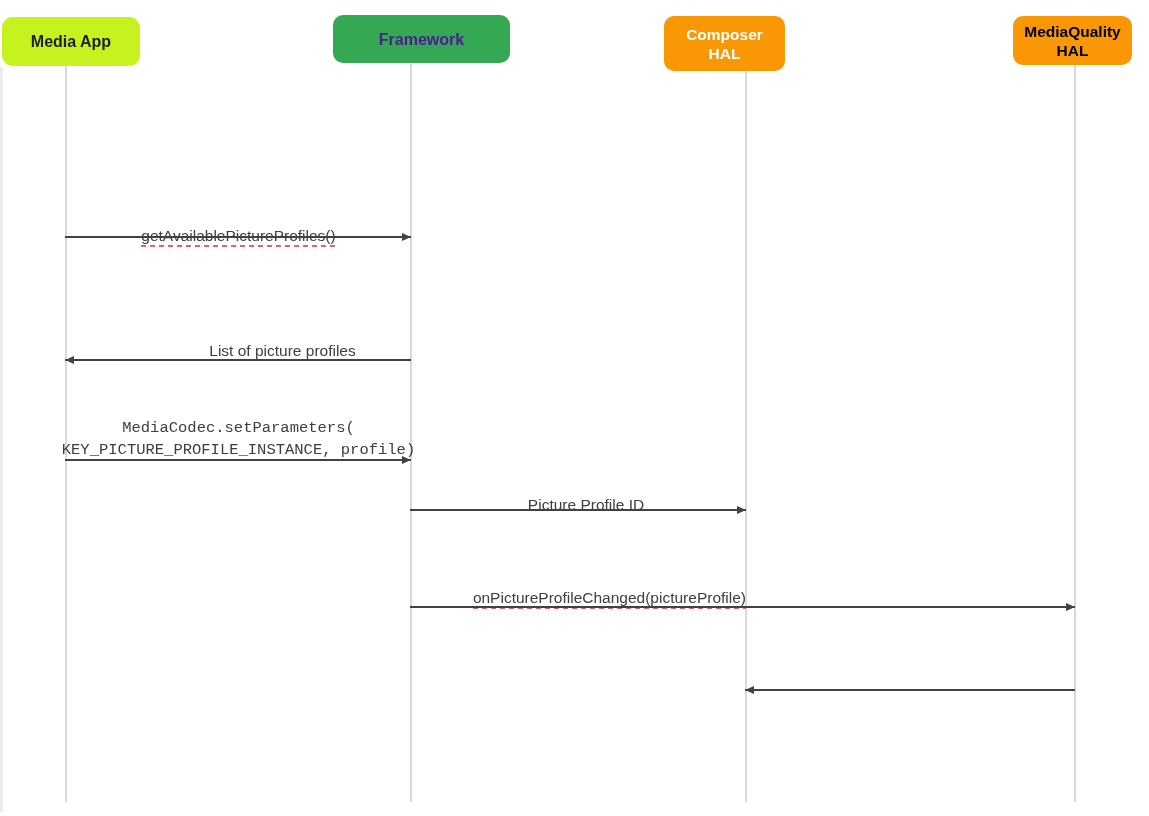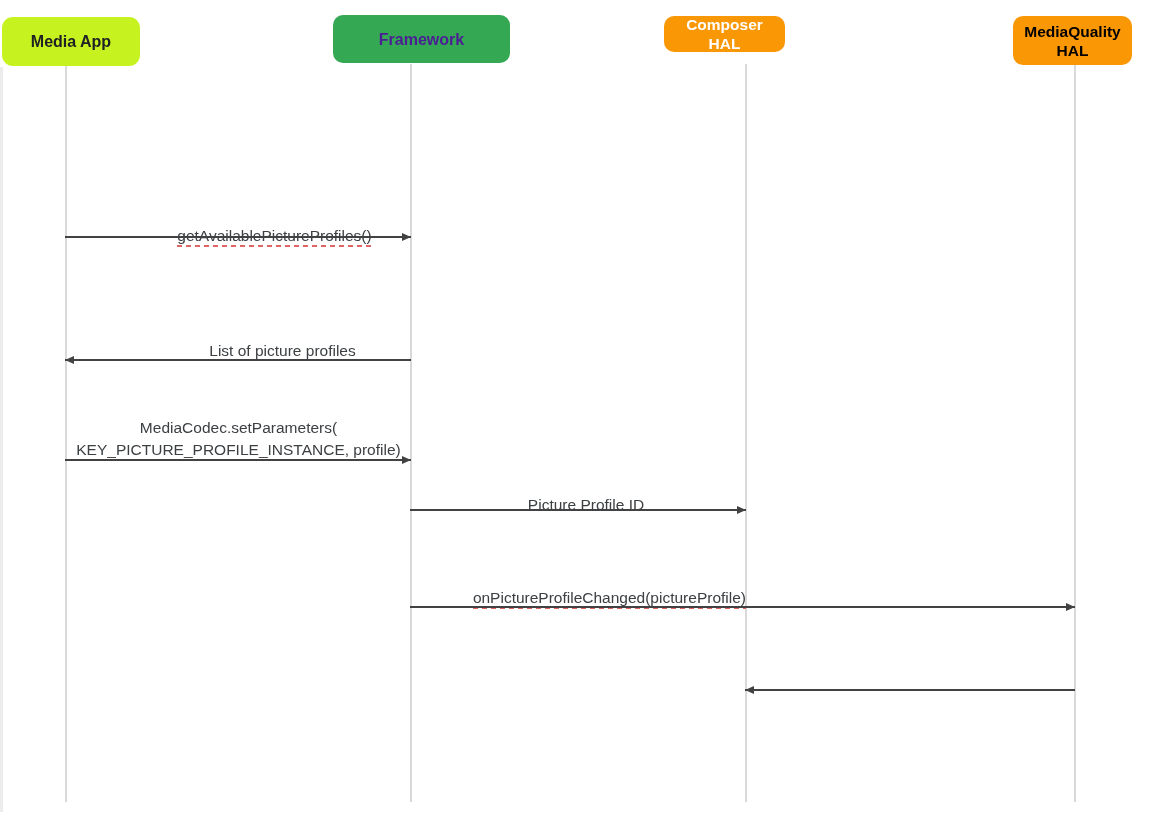--- a/index.html
+++ b/index.html
@@ -42,21 +42,21 @@
     justify-content: center;
     text-align: center;
     font-weight: bold;
     font-size: 16px;
     line-height: 19px;
     white-space: pre-line;
     box-sizing: border-box;
   }
   .actor-0 { left: 2px;    top: 17px; width: 138px; height: 49px; background: #c6f320; color: #202124; border-radius: 11px; }
   .actor-1 { left: 333px;  top: 15px; width: 177px; height: 48px; background: #34a853; color: #4c1d95; }
-  .actor-2 { left: 664px;  top: 16px; width: 121px; height: 36px; background: #fa9705; color: #ffffff; font-size: 15.5px; }
+  .actor-2 { left: 664px;  top: 16px; width: 121px; height: 55px; background: #fa9705; color: #ffffff; font-size: 15.5px; }
   .actor-3 { left: 1013px; top: 16px; width: 119px; height: 49px; background: #fa9705; color: #000000; font-size: 15.5px; }
   
   .msg-line {
     position: absolute;
     height: 0;
     border-top: 2px solid #424242;
   }
   .msg-line.head-right::after {
     content: "";
     position: absolute;
@@ -83,23 +83,23 @@
   .arr-5 { left: 745px; top: 689px; width: 330px; }
   
   .msg-label {
     position: absolute;
     text-align: center;
     font-size: 15.5px;
     line-height: 22px;
     color: #3c4043;
     white-space: pre-line;
   }
-  .lbl-0 { left: 66px;  top: 203px; width: 345px; padding-left: 36px; }
+  .lbl-0 { left: 66px;  top: 203px; width: 345px; }
   .lbl-1 { left: 66px;  top: 318px; width: 345px; margin-left: 44px; }
-  .lbl-2 { left: 30px;  top: 395px; width: 417px; }
+  .lbl-2 { left: 30px;  top: 395px; width: 417px; font-family: Liberation Mono, monospace; }
   .lbl-3 { left: 411px; top: 472px; width: 350px; text-align: center; }
   .lbl-4 { left: 411px; top: 565px; width: 335px; text-align: right; }
   .lbl-5 { left: 746px; top: 652px; width: 329px; }
   
   .misspelled {
     padding-bottom: 3px;
     background-image: linear-gradient(to right, #e06666 60%, rgba(0,0,0,0) 60%);
     background-size: 9px 2px;
     background-repeat: repeat-x;
     background-position: left bottom;

